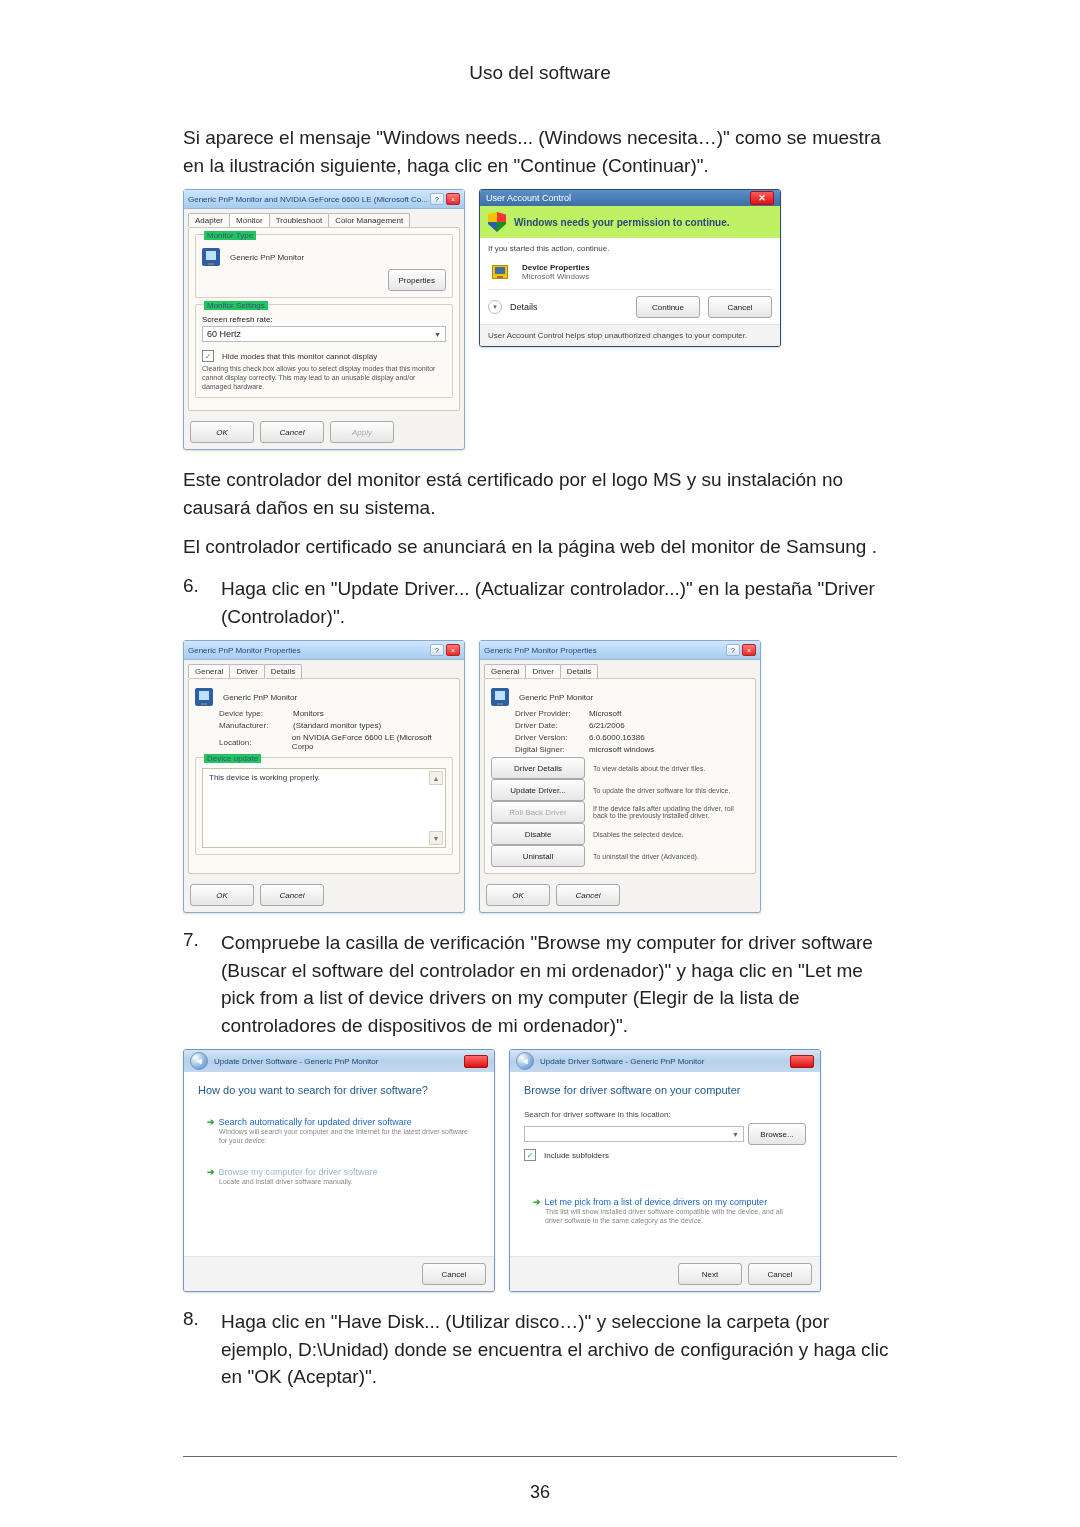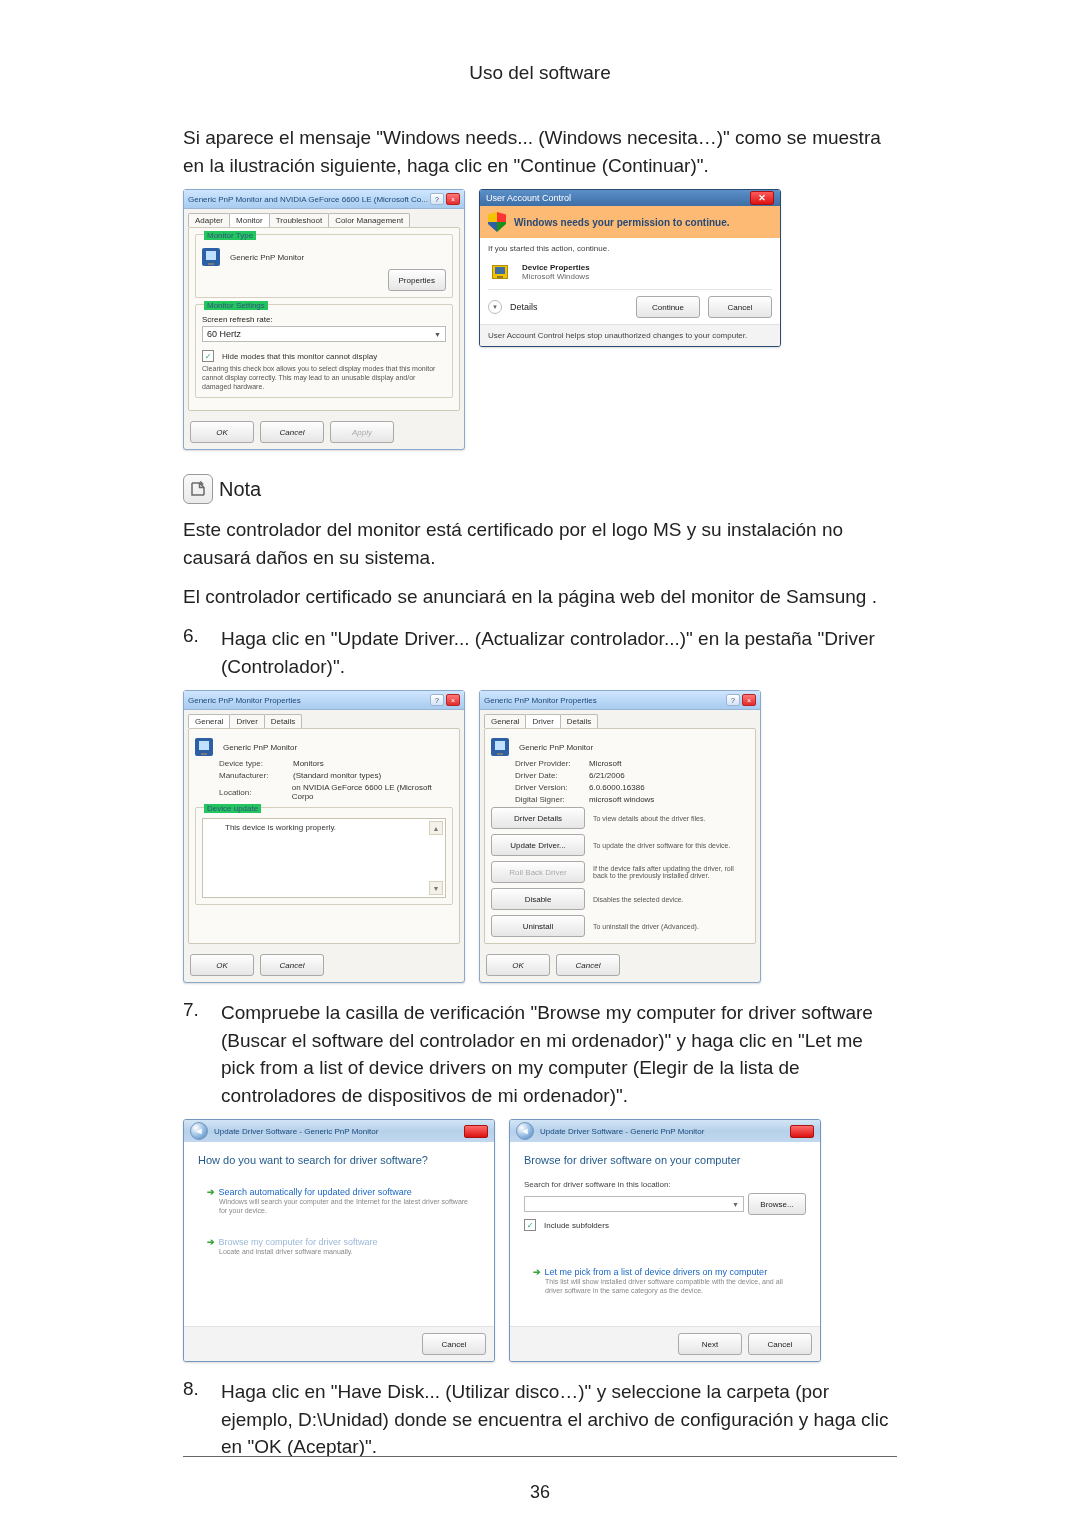--- a/index.html
+++ b/index.html
@@ -86,21 +86,21 @@
   .tiny{font-size:7px;color:#555;line-height:1.25;}
 
   
   .uac{
     width:300px;border:1px solid #2a4c73;border-radius:3px;background:#fff;
     font-family:"Segoe UI", Tahoma, sans-serif;font-size:9px;color:#222;
     display:flex;flex-direction:column;overflow:hidden;
   }
   .uac .title{background:linear-gradient(to bottom,#5b90c8,#3d6ea6);color:#fff;height:16px;display:flex;align-items:center;padding:0 6px;font-size:9px;justify-content:space-between;}
   .uac .close-x{width:22px;height:12px;background:linear-gradient(to bottom,#ff5a5a,#d11);border:1px solid #a11;border-radius:2px;color:#fff;display:flex;align-items:center;justify-content:center;font-size:9px;font-weight:bold;}
-  .uac .banner{background:#fdba74;padding:6px 8px;display:flex;gap:8px;align-items:center;}
+  .uac .banner{background:#bef264;padding:6px 8px;display:flex;gap:8px;align-items:center;}
   .shield{width:18px;height:20px;background:conic-gradient(#f33 0 25%, #1a8f1a 25% 50%, #2c5fa3 50% 75%, #f3c200 75% 100%);clip-path:polygon(50% 0,100% 12%,100% 60%,50% 100%,0 60%,0 12%);}
   .uac .banner .msg{color:#254a78;font-weight:bold;font-size:10px;}
   .uac .body{padding:6px 8px;}
   .uac .body .hint{font-size:8px;color:#444;margin-bottom:6px;}
   .uac .prog{display:flex;gap:10px;align-items:flex-start;padding:4px 0 8px 6px;font-size:8px;}
   .uac .prog .ic{width:18px;height:18px;display:flex;flex-direction:column;align-items:center;justify-content:center;}
   .uac .details-row{display:flex;align-items:center;gap:8px;border-top:1px solid #e4e4e4;padding-top:6px;}
   .uac .details-row .chev{width:12px;height:12px;border:1px solid #bbb;border-radius:50%;display:flex;align-items:center;justify-content:center;font-size:7px;color:#666;}
   .uac .footer{background:#f3f3f3;padding:6px 8px;font-size:8px;color:#444;border-top:1px solid #e2e2e2;}
 
@@ -130,28 +130,28 @@
   .nota-row{display:flex;align-items:center;gap:6px;margin:24px 0 12px 0;}
   .nota-icon{width:28px;height:28px;border:1px solid #9a9a9a;border-radius:6px;background:linear-gradient(to bottom,#fafafa,#eaeaea);display:flex;align-items:center;justify-content:center;}
   .nota-icon svg{width:18px;height:18px;stroke:#6b6b6b;fill:none;stroke-width:2;}
   .nota-label{font-size:20px;}
 
   .ol-item{display:flex;gap:12px;margin:14px 0 10px 0;}
   .ol-item .num{width:26px;font-size:19px;}
   .ol-item .txt{flex:1;font-size:19px;line-height:1.45;}
 
   
-  .btncol{display:flex;flex-direction:column;gap:5px;margin-top:2px;}
+  .btncol{display:flex;flex-direction:column;margin-top:2px;}
   .btncol .line{display:flex;gap:8px;align-items:center;}
   .btncol .desc{font-size:7px;color:#555;flex:1;}
 
   .bottom-rule{position:absolute;left:183px;right:183px;bottom:70px;border-top:1px solid #666;}
   .page-num{position:absolute;left:0;right:0;bottom:24px;text-align:center;font-size:18px;}
 
-  .textbox{border:1px solid #c8c3af;background:#fff;height:70px;padding:4px 22px;font-size:8px;color:#333;position:relative;}
+  .textbox{border:1px solid #c8c3af;background:#fff;height:70px;padding:4px 6px;font-size:8px;color:#333;position:relative;}
   .textbox .sc-up, .textbox .sc-dn{position:absolute;right:2px;width:12px;height:12px;border:1px solid #d6d1bf;background:#f4f2e8;font-size:7px;color:#777;display:flex;align-items:center;justify-content:center;}
   .textbox .sc-up{top:2px;} .textbox .sc-dn{bottom:2px;}
 
   .icon-minimon{display:inline-block;width:14px;height:12px;background:#f3c200;border:1px solid #b38f00;vertical-align:middle;margin-right:6px;position:relative;}
   .icon-minimon:before{content:"";position:absolute;left:2px;right:2px;top:1px;bottom:4px;background:#3d6ea6;}
   .icon-minimon:after{content:"";position:absolute;left:4px;right:4px;bottom:0;height:2px;background:#8c7a2a;}
 </style>
 </head>
 <body>
 
@@ -238,28 +238,20 @@
             <span class="chev">▾</span>
             <span style="flex:1;">Details</span>
             <span class="btn">Continue</span>
             <span class="btn">Cancel</span>
           </div>
         </div>
         <div class="footer">User Account Control helps stop unauthorized changes to your computer.</div>
       </div>
     </div>
 
-    <div class="nota-row">
-      <span class="nota-icon">
-        <svg viewBox="0 0 24 24">
-            <path d="M4 4 L4 20 L20 20 M4 4 L14 4 L20 10 L20 20 M14 4 L14 10 L20 10 M15 2 L19 6"></path>
-          </svg>
-      </span>
-      <span class="nota-label">Nota</span>
-    </div>
     <p class="para">Este controlador del monitor está certificado por el logo MS y su instalación no causará daños en su sistema.</p>
     <p class="para" style="margin-top:12px;">El controlador certificado se anunciará en la página web del monitor de Samsung .</p>
 
     <div class="ol-item">
       <div class="num">6.</div>
       <div class="txt">Haga clic en "Update Driver... (Actualizar controlador...)" en la pestaña "Driver (Controlador)".</div>
     </div>
 
     <div class="illus-row">
 

